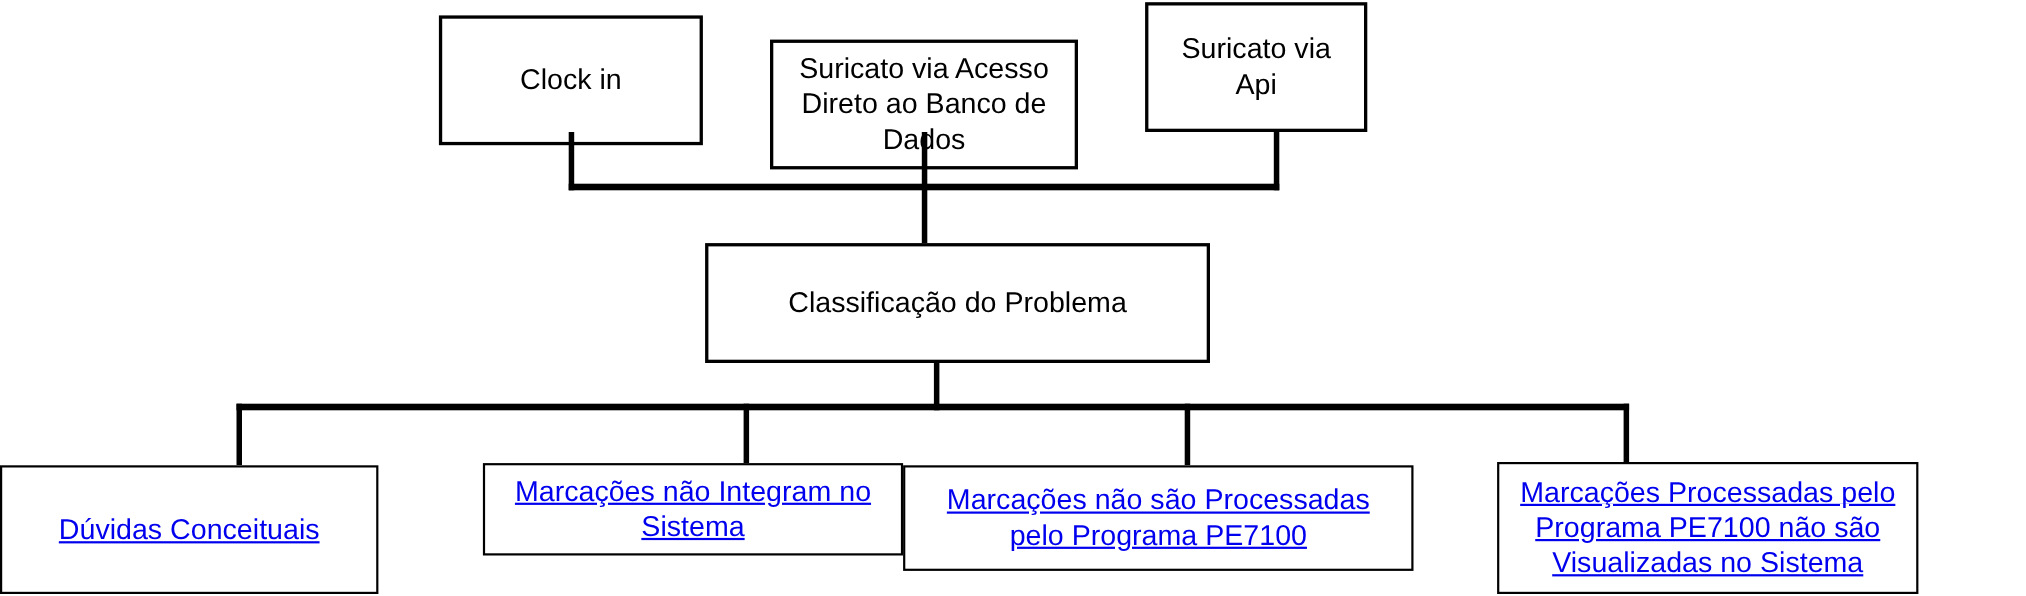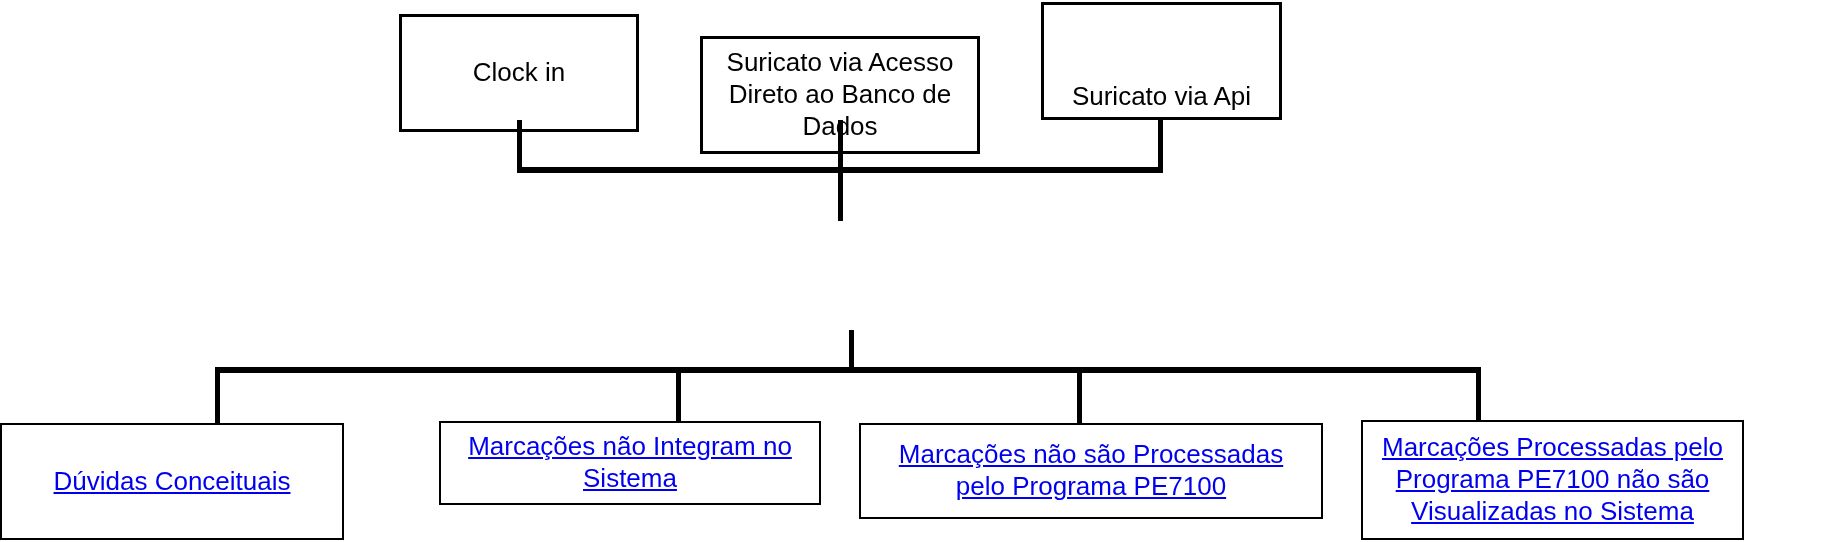--- a/index.html
+++ b/index.html
@@ -45,46 +45,49 @@
 <div class="canvas">
 
   <div class="node tier-top" style="left:399px;top:14px;width:240px;height:118px;">
     <span>Clock in</span>
   </div>
 
   <div class="node tier-top" style="left:700px;top:2px;width:280px;height:118px;margin-top:34px;">
     <span>Suricato via Acesso Direto ao Banco de Dados</span>
   </div>
 
-  <div class="node tier-top" style="left:1041px;top:2px;width:241px;height:118px;align-items:flex-end;">
+  <div class="node tier-top" style="left:1041px;top:2px;width:202px;height:118px;">
     <span>Suricato via Api</span>
   </div>
 
   <div class="line" style="left:517px;top:120px;width:5px;height:53px;"></div>
   <div class="line" style="left:838px;top:120px;width:5px;height:101px;"></div>
   <div class="line" style="left:1158px;top:120px;width:5px;height:53px;"></div>
   <div class="line" style="left:517px;top:167px;width:646px;height:6px;"></div>
 
+  <div class="node tier-mid" style="left:641px;top:221px;width:459px;height:109px;">
+    <span>Classificação do Problema</span>
+  </div>
 
   <div class="line" style="left:849px;top:330px;width:5px;height:43px;"></div>
   <div class="line" style="left:215px;top:367px;width:1266px;height:6px;"></div>
   <div class="line" style="left:215px;top:367px;width:5px;height:56px;"></div>
   <div class="line" style="left:676px;top:367px;width:5px;height:54px;"></div>
   <div class="line" style="left:1077px;top:367px;width:5px;height:56px;"></div>
   <div class="line" style="left:1476px;top:367px;width:5px;height:53px;"></div>
 
   <div class="node tier-bottom" style="left:0px;top:423px;width:344px;height:117px;">
     <a>Dúvidas Conceituais</a>
   </div>
 
   <div class="node tier-bottom" style="left:439px;top:421px;width:382px;height:84px;">
     <a>Marcações não Integram no Sistema</a>
   </div>
 
-  <div class="node tier-bottom" style="left:859px;top:423px;width:464px;height:96px;">
+  <div class="node tier-bottom" style="left:821px;top:423px;width:464px;height:96px;">
     <a>Marcações não são Processadas pelo Programa PE7100</a>
   </div>
 
   <div class="node tier-bottom" style="left:1361px;top:420px;width:383px;height:120px;">
     <a>Marcações Processadas pelo Programa PE7100 não são Visualizadas no Sistema</a>
   </div>
 
 </div>
 
 </body></html>

